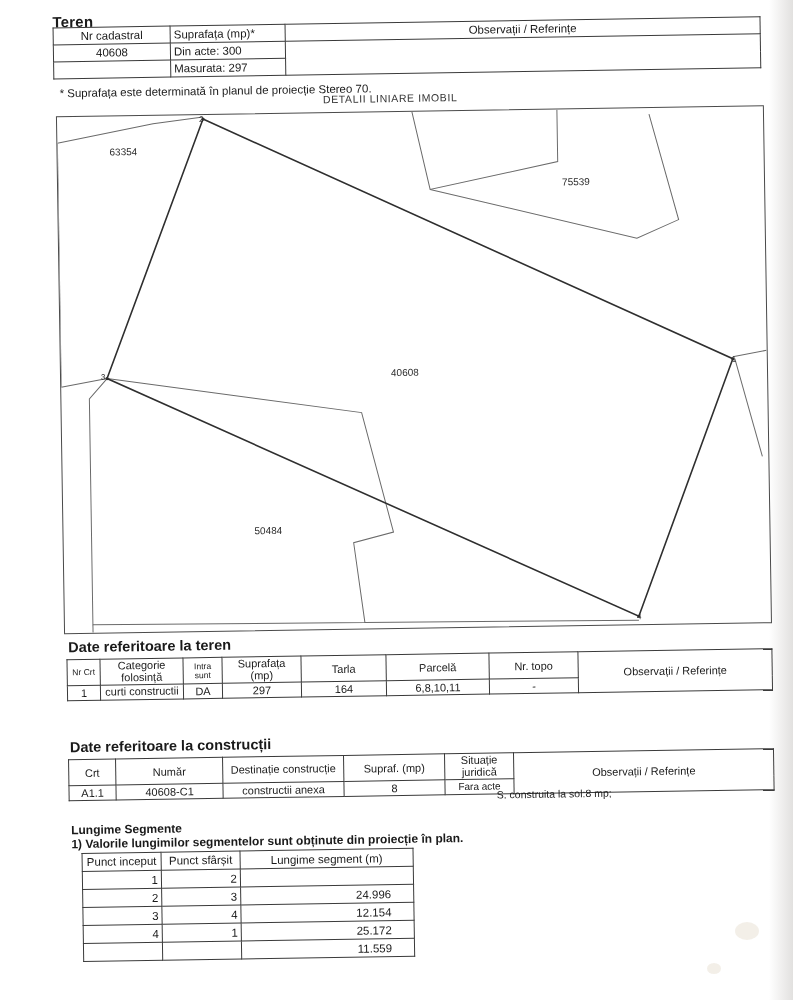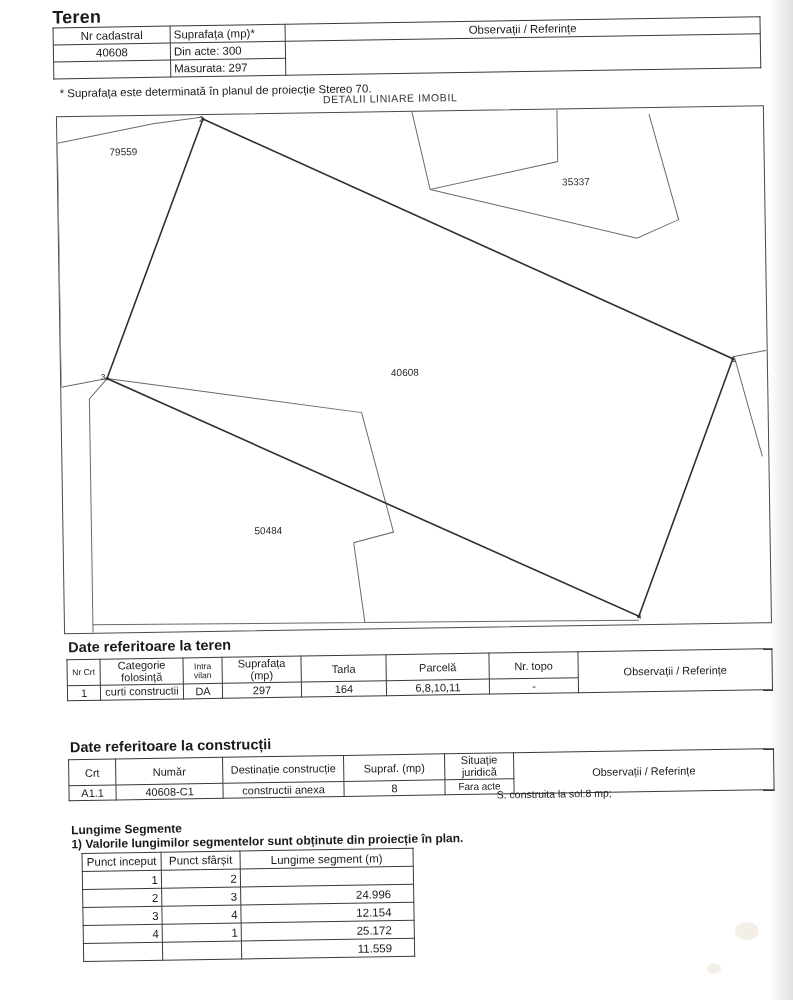--- a/index.html
+++ b/index.html
@@ -40,22 +40,22 @@
     padding: 1px 3px;
     font-weight: normal;
     vertical-align: middle;
   }
   .c { text-align: center; }
   .l { text-align: left; }
 
   
   .teren-title {
     position: absolute;
-    left: 60px; top: 2px;
-    font-size: 18px;
+    left: 60px; top: 8px;
+    font-size: 15px;
     font-weight: bold;
     letter-spacing: .2px;
   }
   .teren-table {
     position: absolute;
     left: 60px; top: 22px;
     width: 708px;
   }
   .teren-table td { height: 14px; font-size: 11.5px; }
   .teren-note {
@@ -195,39 +195,39 @@
         <polygon points="146,4 672,252 574,508 46,262" fill="none" stroke="#2f2f2f" stroke-width="1.6"></polygon>
 
         <g fill="#2f2f2f">
           <circle cx="146" cy="4" r="1.6"></circle>
           <circle cx="672" cy="252" r="1.6"></circle>
           <circle cx="574" cy="508" r="1.6"></circle>
           <circle cx="46" cy="262" r="1.6"></circle>
         </g>
       </svg>
 
-      <div class="plan-label" style="left:52px;  top:30px;">79559</div>
-      <div class="plan-label" style="left:504px; top:67px;">35337</div>
+      <div class="plan-label" style="left:52px;  top:30px;">63354</div>
+      <div class="plan-label" style="left:504px; top:67px;">75539</div>
       <div class="plan-label" style="left:330px; top:255px;">40608</div>
       <div class="plan-label" style="left:191px; top:411px;">50484</div>
 
       <div class="pt-label" style="left:142px; top:0px;">2</div>
       <div class="pt-label" style="left:671px; top:248px;">1</div>
       <div class="pt-label" style="left:40px;  top:256px;">3</div>
       <div class="pt-label" style="left:572px; top:504px;">4</div>
     </div>
 
     <div class="sec-title" style="left:66px; top:634px;">Date referitoare la teren</div>
 
     <table class="t-teren">
       <tbody>
           <tr>
         <td class="c" style="width:26px; font-size:8.5px; line-height:1.05;">Nr Crt</td>
         <td class="c" style="width:76px; line-height:1.05;">Categorie folosință</td>
-        <td class="c" style="width:32px; font-size:8.5px; line-height:1.05;">Intra vilan</td>
+        <td class="c" style="width:32px; font-size:8.5px; line-height:1.05;">Intra sunt</td>
         <td class="c" style="width:72px; line-height:1.05;">Suprafața (mp)</td>
         <td class="c" style="width:78px;">Tarla</td>
         <td class="c" style="width:96px;">Parcelă</td>
         <td class="c" style="width:82px;">Nr. topo</td>
         <td class="c" rowspan="2">Observații / Referințe</td>
       </tr>
       <tr>
         <td class="c">1</td>
         <td class="c" style="line-height:1.05;">curti constructii</td>
         <td class="c">DA</td>

